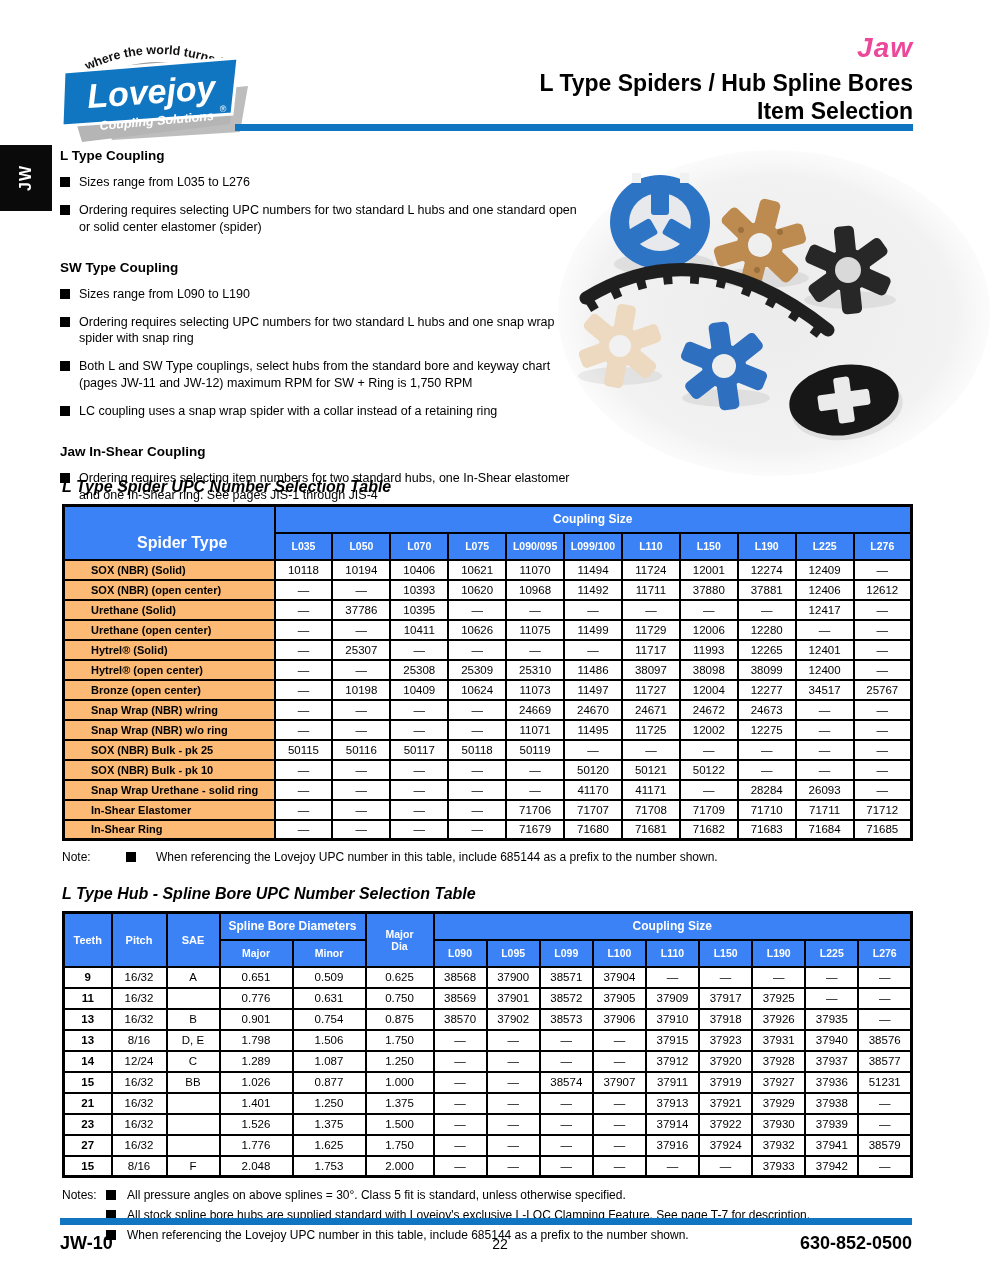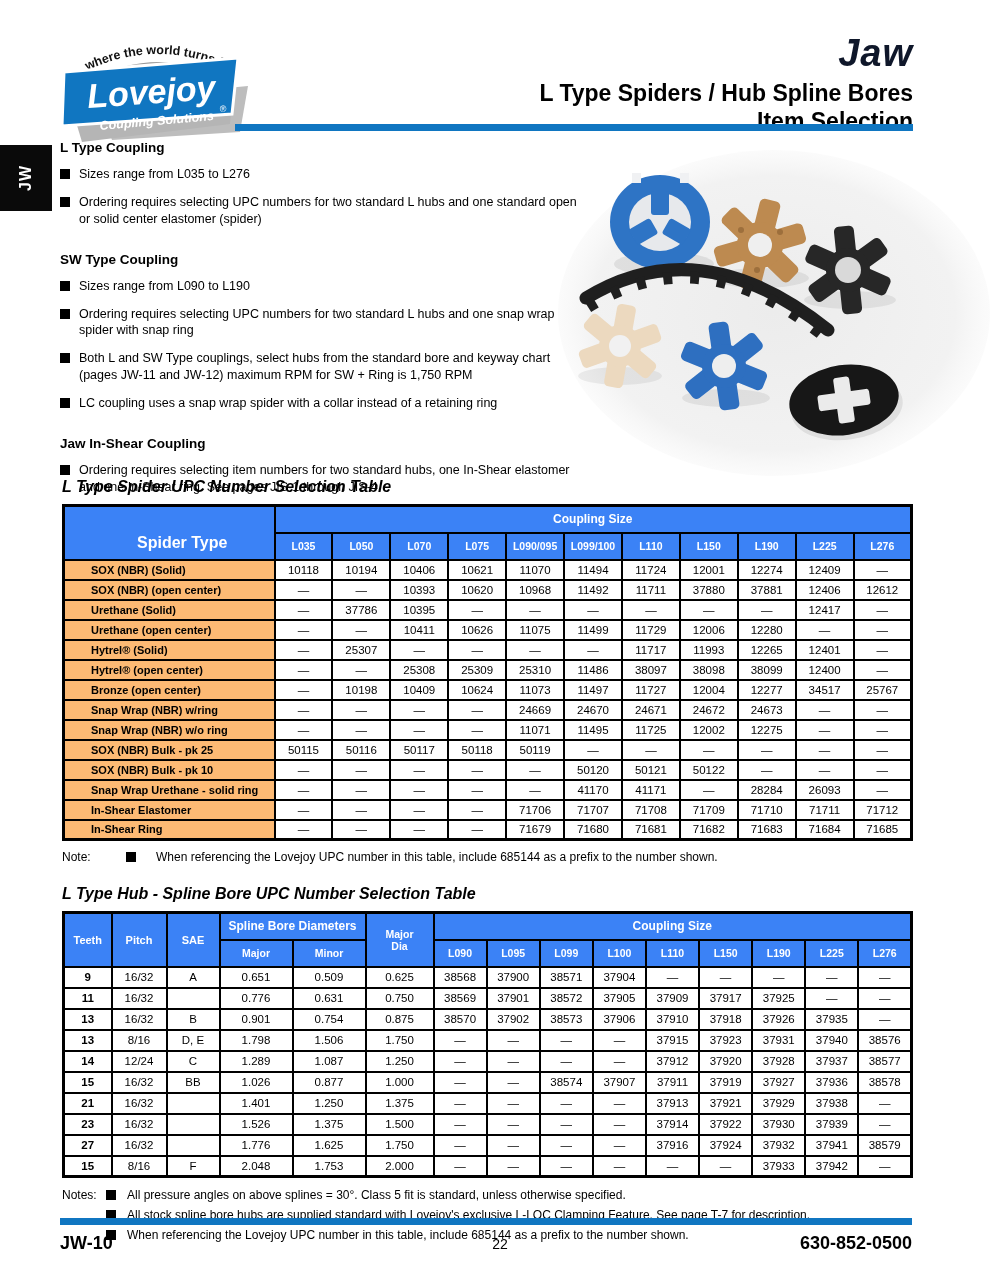--- a/index.html
+++ b/index.html
@@ -5,32 +5,32 @@
   * { margin:0; padding:0; box-sizing:border-box; }
   html,body { background:#ffffff; }
   .page {
     position:relative; width:1000px; height:1280px; margin:0 auto;
     background:#ffffff; font-family:"Liberation Sans", sans-serif; color:#000;
     overflow:hidden;
   }
   
   .logo { position:absolute; left:52px; top:28px; width:210px; height:115px; }
   .head-right { position:absolute; right:87px; top:34px; text-align:right; }
-  .jaw-title { font-size:38px; font-weight:bold; font-style:italic; color:#0f172a; line-height:1; letter-spacing:1px; }
+  .jaw-title { font-size:28px; font-weight:bold; font-style:italic; color:#ec4899; line-height:1; letter-spacing:1px; }
   .sub1 { font-size:23px; font-weight:bold; margin-top:8px; line-height:1.2; }
   .sub2 { font-size:23px; font-weight:bold; line-height:1.2; }
   .blue-rule { position:absolute; left:235px; top:124px; width:678px; height:7px; background:#1076c1; }
   .jw-tab { position:absolute; left:0; top:145px; width:52px; height:66px; background:#0a0a0a;
             display:flex; align-items:center; justify-content:center; }
   .jw-tab span { writing-mode:vertical-rl; transform:rotate(180deg); color:#fff; font-weight:bold;
                  font-size:16px; letter-spacing:1px; }
   
   .info { position:absolute; left:60px; top:140px; width:518px; }
   .sec-head { font-size:13.5px; font-weight:bold; margin-top:24px; }
-  .section:first-child .sec-head { margin-top:0; }
+  .section:first-child .sec-head { margin-top:8px; }
   .bullet { display:flex; gap:9px; margin-top:11px; font-size:12.5px; line-height:1.35; }
   .sq { width:10px; height:10px; background:#000; flex:0 0 auto; margin-top:3px; }
   
   .photo { position:absolute; left:558px; top:148px; width:432px; height:330px; }
   
   .tables { position:absolute; left:62px; top:478px; width:851px; }
   .tbl-title { font-size:16px; font-weight:bold; font-style:italic; margin-bottom:8px; }
   table { width:100%; border-collapse:collapse; table-layout:fixed; border:3px solid #000; }
   th, td { border:2px solid #000; overflow:hidden; white-space:nowrap; }
   thead th { background:#3b82f6; color:#fff; font-weight:bold; text-align:center; }
@@ -585,21 +585,21 @@
             <td class="val">0.877</td>
             <td class="val">1.000</td>
             <td class="val">—</td>
             <td class="val">—</td>
             <td class="val">38574</td>
             <td class="val">37907</td>
             <td class="val">37911</td>
             <td class="val">37919</td>
             <td class="val">37927</td>
             <td class="val">37936</td>
-            <td class="val">38578</td>
+            <td class="val">51231</td>
           </tr>
           <tr>
             <td class="val teeth">21</td>
             <td class="val">16/32</td>
             <td class="val"></td>
             <td class="val">1.401</td>
             <td class="val">1.250</td>
             <td class="val">1.375</td>
             <td class="val">—</td>
             <td class="val">—</td>

